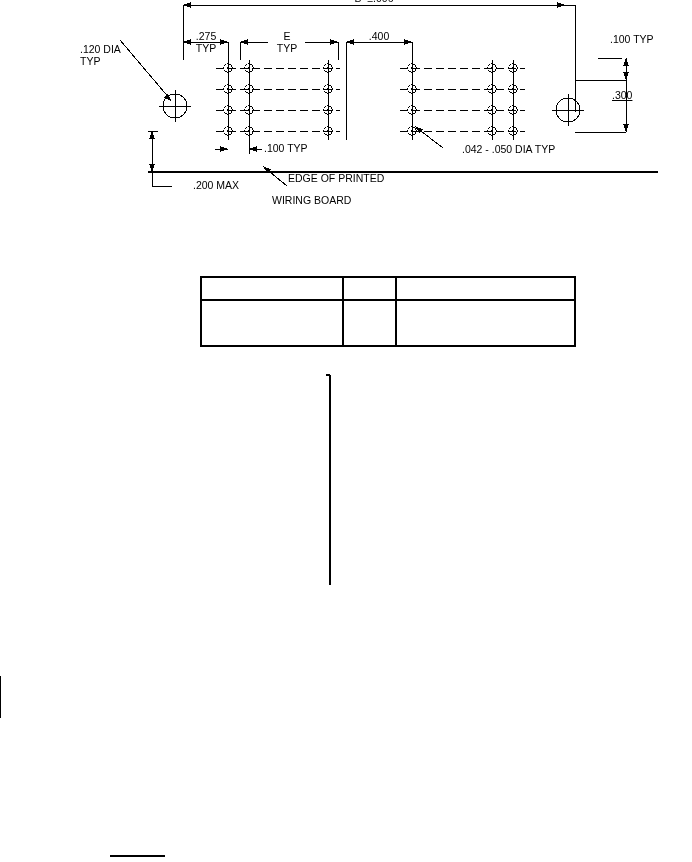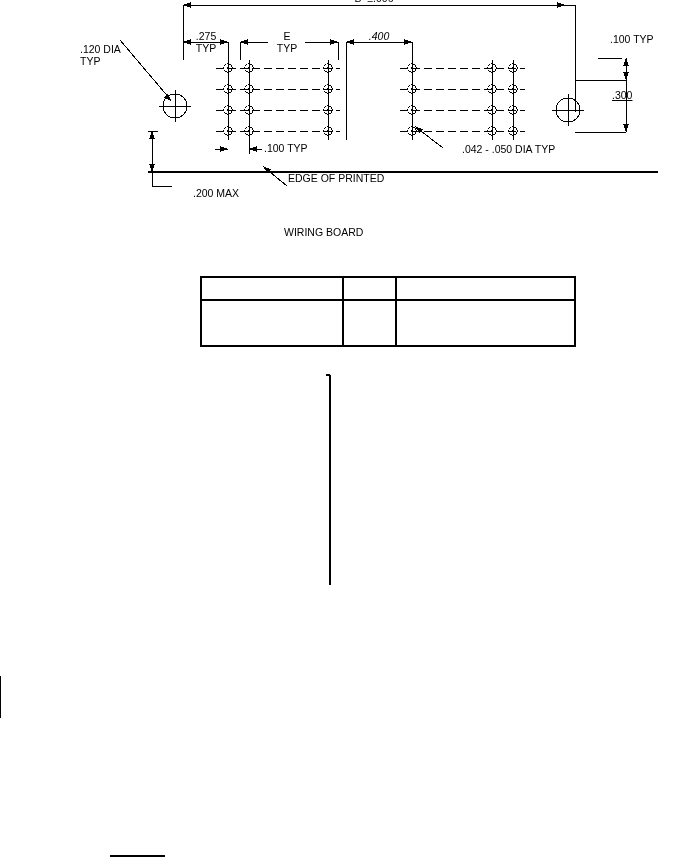--- a/index.html
+++ b/index.html
@@ -210,37 +210,37 @@
   </svg>
 
   <div class="lbl center" style="left:331px; top:-8px; width:86px;">B  ±.006</div>
 
   <div class="lbl center" style="left:186px; top:30px; width:40px;">.275</div>
   <div class="lbl center" style="left:186px; top:42px; width:40px;">TYP</div>
 
   <div class="lbl center" style="left:264px; top:30px; width:46px;">E</div>
   <div class="lbl center" style="left:264px; top:42px; width:46px;">TYP</div>
 
-  <div class="lbl center" style="left:352px; top:30px; width:54px;font-style:italic;">.400</div>
+  <div class="lbl center" style="left:352px; top:30px; width:54px;">.400</div>
 
   <div class="lbl" style="left:80px; top:43px;text-align:center;">.120 DIA</div>
   <div class="lbl" style="left:80px; top:55px;">TYP</div>
 
   <div class="lbl" style="left:610px; top:33px;">.100 TYP</div>
 
   <div class="lbl" style="left:612px; top:89px;text-decoration:underline;">.300</div>
 
   <div class="lbl" style="left:264px; top:142px;">.100 TYP</div>
 
   <div class="lbl" style="left:462px; top:143px;">.042 - .050 DIA TYP</div>
 
-  <div class="lbl" style="left:193px; top:187px;">.200 MAX</div>
+  <div class="lbl" style="left:193px; top:179px;">.200 MAX</div>
 
   <div class="lbl" style="left:288px; top:172px;">EDGE OF PRINTED</div>
-  <div class="lbl" style="left:284px; top:194px;margin-top:32px;">WIRING BOARD</div>
+  <div class="lbl" style="left:272px; top:194px;">WIRING BOARD</div>
 
   <div class="lbl center" style="left:201px; top:283px; width:142px;"></div>
   <div class="lbl center" style="left:343px; top:283px; width:53px;"></div>
   <div class="lbl center" style="left:396px; top:283px; width:179px;"></div>
 
   <div class="lbl center" style="left:201px; top:315px; width:142px;"></div>
   <div class="lbl center" style="left:343px; top:315px; width:53px;"></div>
   <div class="lbl center" style="left:396px; top:315px; width:179px;"></div>
 
 </div>

